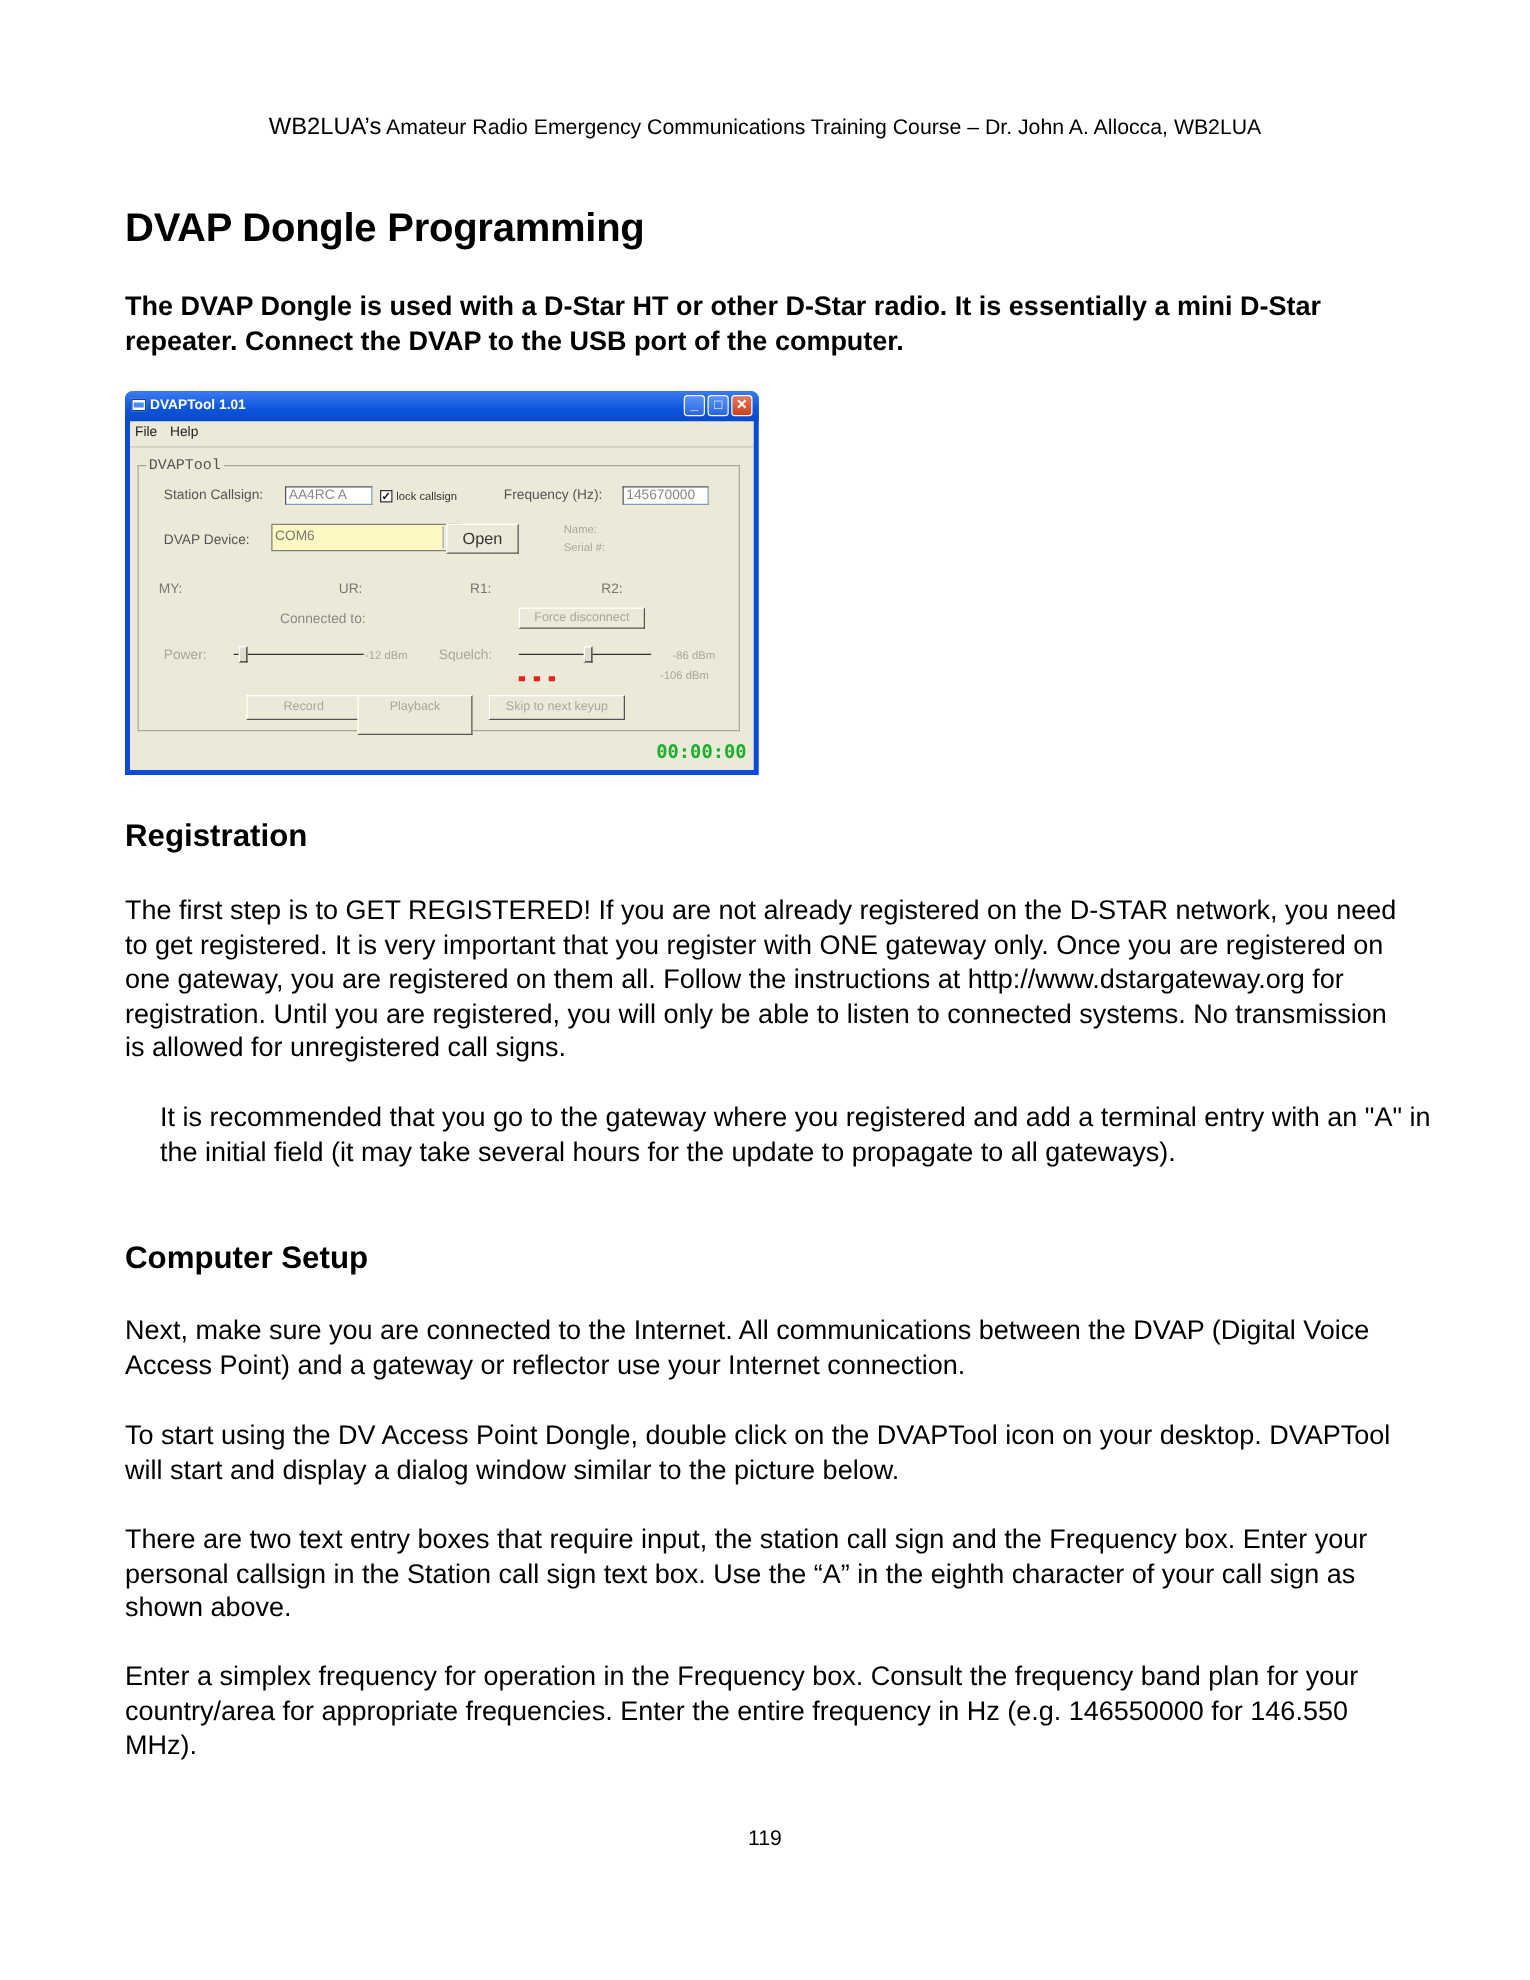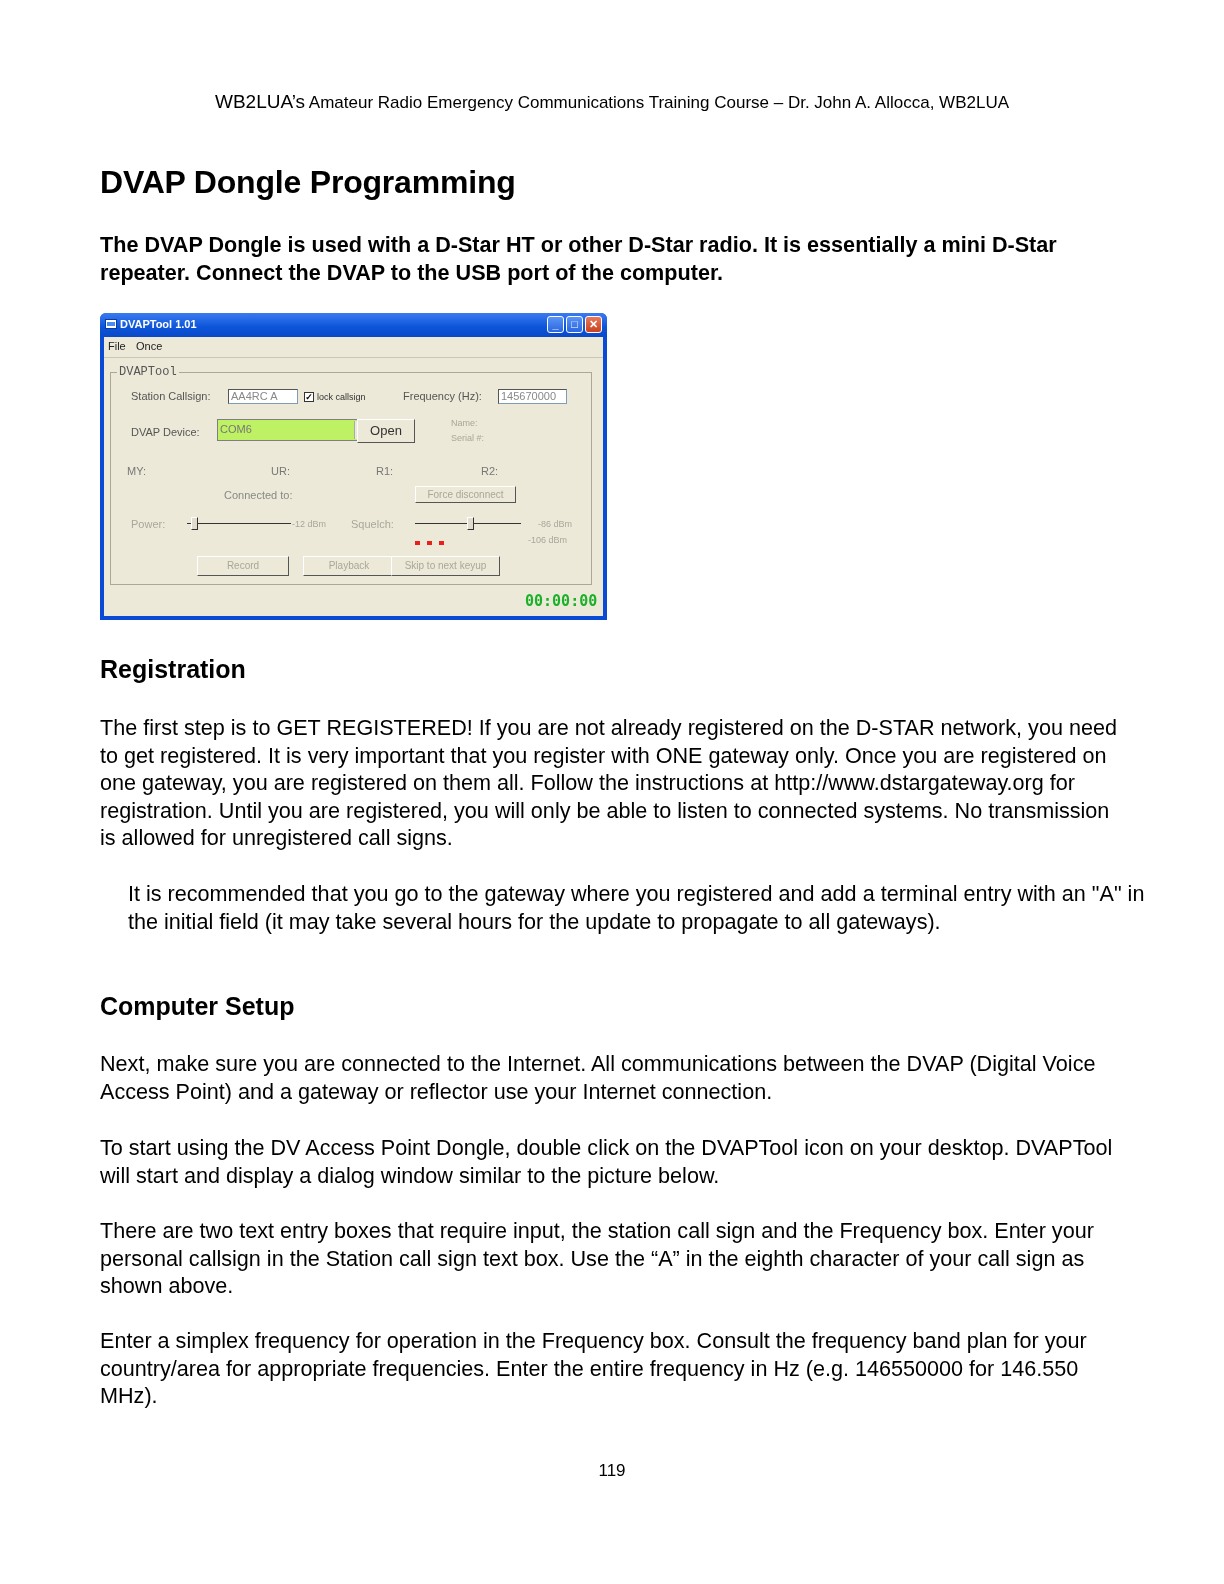--- a/index.html
+++ b/index.html
@@ -24,21 +24,21 @@
   .client { position:absolute; left:4px; top:24px; width:499px; height:279px; background:#ece9d8; }
   .menubar { position:absolute; left:0; top:0; width:499px; height:20px; font-size:11px; color:#222; border-bottom:1px solid #c9c6b6; }
   .menubar span { position:absolute; top:3px; }
   .groupbox { position:absolute; left:6px; top:35px; width:482px; height:213px; border:1px solid #aca899; box-sizing:border-box; }
   .groupbox .legend { position:absolute; left:6px; top:-8px; background:#ece9d8; padding:0 2px; font-size:12px; color:#555;font-family:Liberation Mono, monospace; }
   .lbl { position:absolute; font-size:11px; color:#555; white-space:nowrap; }
   .lbl.dim { color:#a9a79a; }
   .lbl.small { font-size:9px; }
   .tin { position:absolute; height:15px; background:#fff; border:1px solid #7f9db9; border-top-color:#555; border-left-color:#555; box-sizing:border-box; font-size:11px; color:#888; padding-left:2px; line-height:13px; white-space:nowrap; }
   .chk { position:absolute; width:10px; height:10px; border:1px solid #333; background:#fff; box-sizing:border-box; font-size:9px; line-height:8px; text-align:center; font-weight:bold; }
-  .combo { position:absolute; height:22px; background:#bef264; border:1px solid #7f7f7f; box-sizing:border-box; font-size:11px; color:#777; padding-left:2px; line-height:18px; }
+  .combo { position:absolute; height:22px; background:#fef9c3; border:1px solid #7f7f7f; box-sizing:border-box; font-size:11px; color:#777; padding-left:2px; line-height:18px; }
   .combo .arrow { position:absolute; right:1px; top:1px; width:12px; height:18px; background:#ece9d8; border-left:1px solid #aaa; font-size:7px; line-height:18px; text-align:center; color:#222; }
   .btn { position:absolute; background:#ece9d8; border:1px solid #fff; border-right-color:#555; border-bottom-color:#555; box-sizing:border-box; font-size:10px; color:#a9a79a; text-align:center; }
   .btn.enabled { color:#333; font-size:13px; }
   .slider-track { position:absolute; height:1px; background:#333; }
   .slider-thumb { position:absolute; width:7px; height:13px; background:#e0ddd0; border:1px solid #333; border-top-color:#fff; border-left-color:#fff; box-sizing:border-box; }
   .led { position:absolute; width:5px; height:4px; background:#e8211b; }
   .timer { position:absolute; font-family:"DejaVu Sans Mono", monospace; font-size:15px; font-weight:bold; color:#1bb02a; letter-spacing:0px; }
 </style>
 </head>
 <body>
@@ -53,21 +53,21 @@
   <div class="titlebar">
     <div class="app-icon"></div>
     <span class="title">DVAPTool 1.01</span>
     <div class="tb-btn min">_</div>
     <div class="tb-btn max">□</div>
     <div class="tb-btn close">✕</div>
   </div>
   <div class="client">
     <div class="menubar">
       <span style="left:4px;">File</span>
-      <span style="left:32px;">Once</span>
+      <span style="left:32px;">Help</span>
     </div>
     <div class="groupbox">
       <span class="legend">DVAPTool</span>
 
       <span class="lbl" style="left:20px;top:17px;">Station Callsign:</span>
       <div class="tin" style="left:117px;top:16px;width:70px;">AA4RC  A</div>
       <div class="chk" style="left:193px;top:19px;">✓</div>
       <span class="lbl small" style="left:206px;top:19px;color:#333;">lock callsign</span>
       <span class="lbl" style="left:292px;top:17px;">Frequency (Hz):</span>
       <div class="tin" style="left:387px;top:16px;width:69px;">145670000</div>
@@ -96,21 +96,21 @@
       <span class="lbl dim" style="left:240px;top:145px;">Squelch:</span>
       <div class="slider-track" style="left:304px;top:150px;width:106px;"></div>
       <div class="slider-thumb" style="left:356px;top:144px;"></div>
       <span class="lbl dim small" style="left:427px;top:146px;">-86 dBm</span>
       <span class="lbl dim small" style="left:417px;top:162px;">-106 dBm</span>
       <div class="led" style="left:304px;top:168px;"></div>
       <div class="led" style="left:316px;top:168px;"></div>
       <div class="led" style="left:328px;top:168px;"></div>
 
       <div class="btn" style="left:86px;top:183px;width:92px;height:20px;line-height:18px;">Record</div>
-      <div class="btn" style="left:192px;top:183px;width:92px;height:20px;line-height:18px;">Playback</div>
+      <div class="btn" style="left:175px;top:183px;width:92px;height:32px;line-height:18px;">Playback</div>
       <div class="btn" style="left:280px;top:183px;width:109px;height:20px;line-height:18px;">Skip to next keyup</div>
     </div>
     <span class="timer" style="left:421px;top:255px;">00:00:00</span>
   </div>
 </div>
 
 <h2 style="top:655px;">Registration</h2>
 <p class="body" style="top:714px;">The first step is to GET REGISTERED! If you are not already registered on the D-STAR network, you need to get registered.  It is very important that you register with ONE gateway only. Once you are registered on one gateway, you are registered on them all. Follow the instructions at http://www.dstargateway.org for registration. Until you are registered, you will only be able to listen to connected systems.  No transmission is allowed for unregistered call signs.</p>
 <p class="body" style="top:880px;margin-left:28px;">It is recommended that you go to the gateway where you registered and add a terminal entry with an "A" in the initial field (it may take several hours for the update to propagate to all gateways).</p>
 

